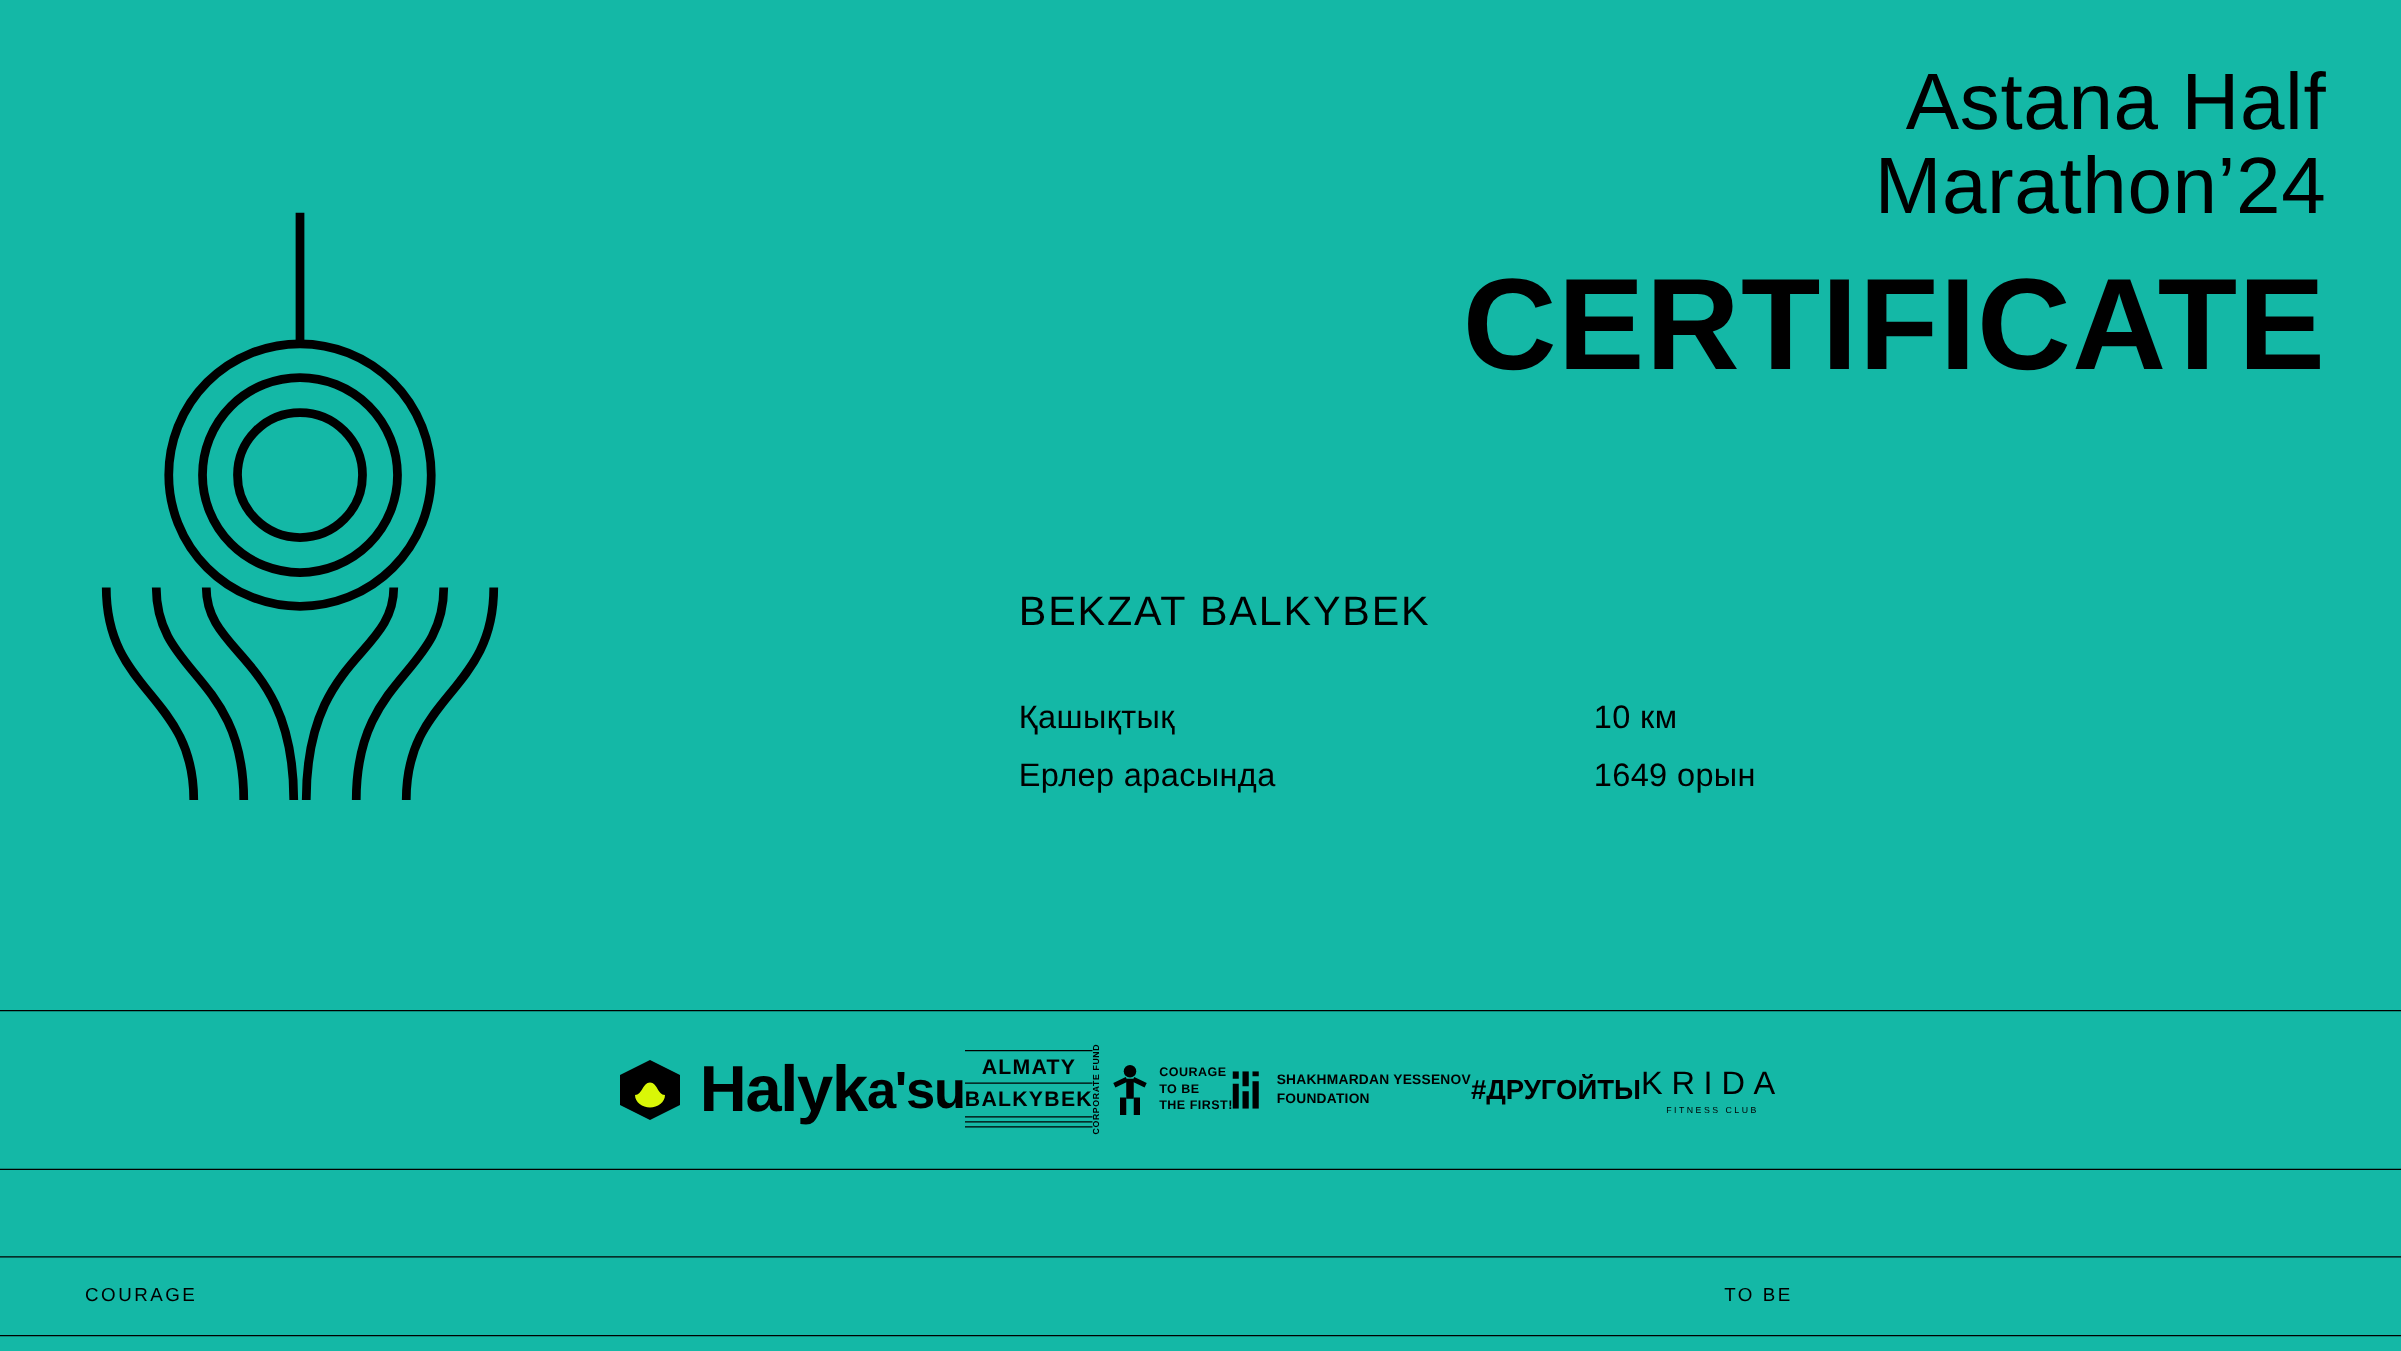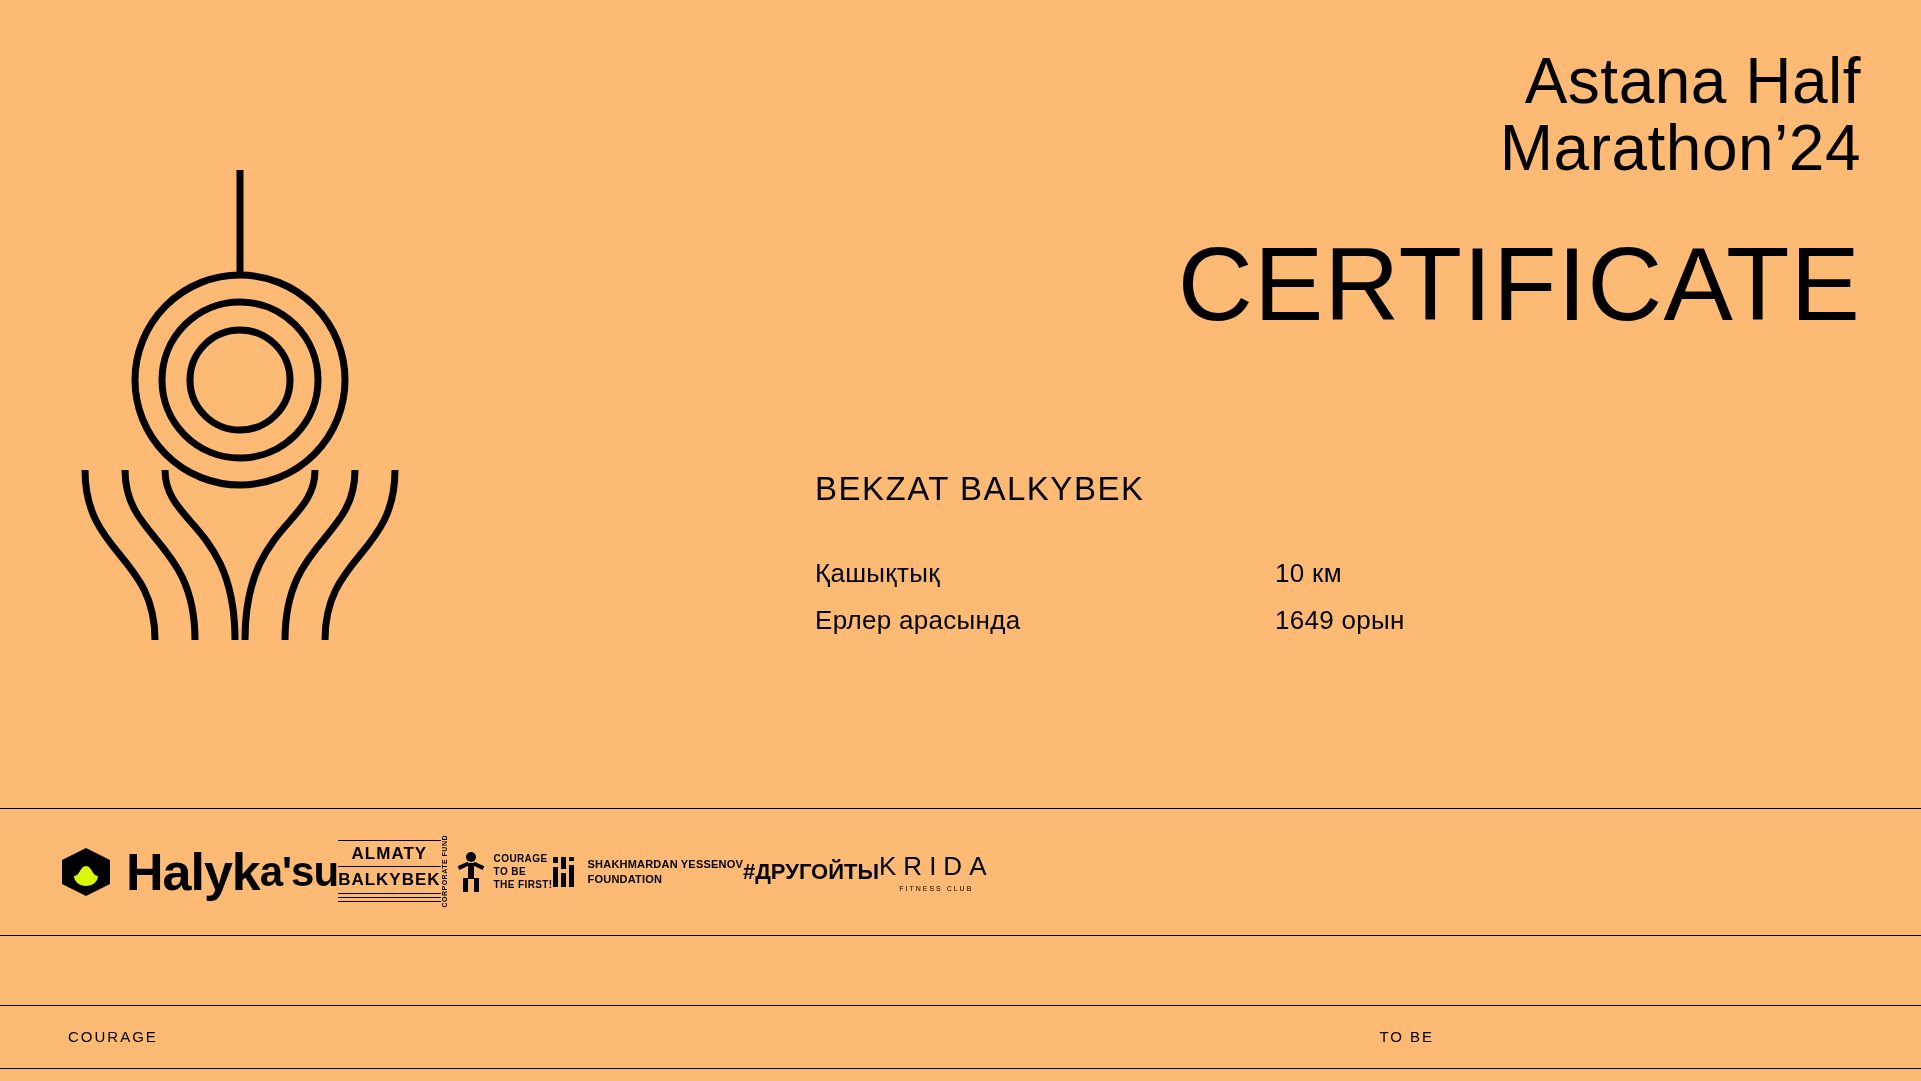--- a/index.html
+++ b/index.html
@@ -7,21 +7,21 @@
     padding: 0;
     background: #ffffff;
   }
   body {
     font-family: "Liberation Sans", sans-serif;
   }
   .cert {
     position: relative;
     width: 1921px;
     height: 1081px;
-    background: #fdba74;
+    background: #14b8a6;
     overflow: hidden;
     box-sizing: border-box;
   }
 
   
   .title-block {
     position: absolute;
     right: 60px;
     top: 48px;
     text-align: right;
@@ -29,24 +29,24 @@
   }
   .event-title {
     font-size: 64px;
     line-height: 1.05;
     font-weight: 500;
     letter-spacing: 0.5px;
     color: #000;
     white-space: pre-line;
   }
   .cert-word {
-    margin-top: 50px;
+    margin-top: 26px;
     font-size: 104px;
     line-height: 1;
-    font-weight: 400;
+    font-weight: 700;
     letter-spacing: 1px;
     color: #000;
   }
 
   
   .emblem {
     position: absolute;
     left: 80px;
     top: 170px;
     width: 380px;
@@ -101,21 +101,21 @@
   .rule-4 { top: 1068px; }
 
   .sponsors {
     position: absolute;
     left: 0;
     top: 808px;
     width: 100%;
     height: 127px;
     display: flex;
     align-items: center;
-    justify-content: flex-start;
+    justify-content: center;
     padding: 0 60px;
     box-sizing: border-box;
   }
   .sponsor {
     display: flex;
     align-items: center;
     justify-content: center;
     color: #000;
   }
 

